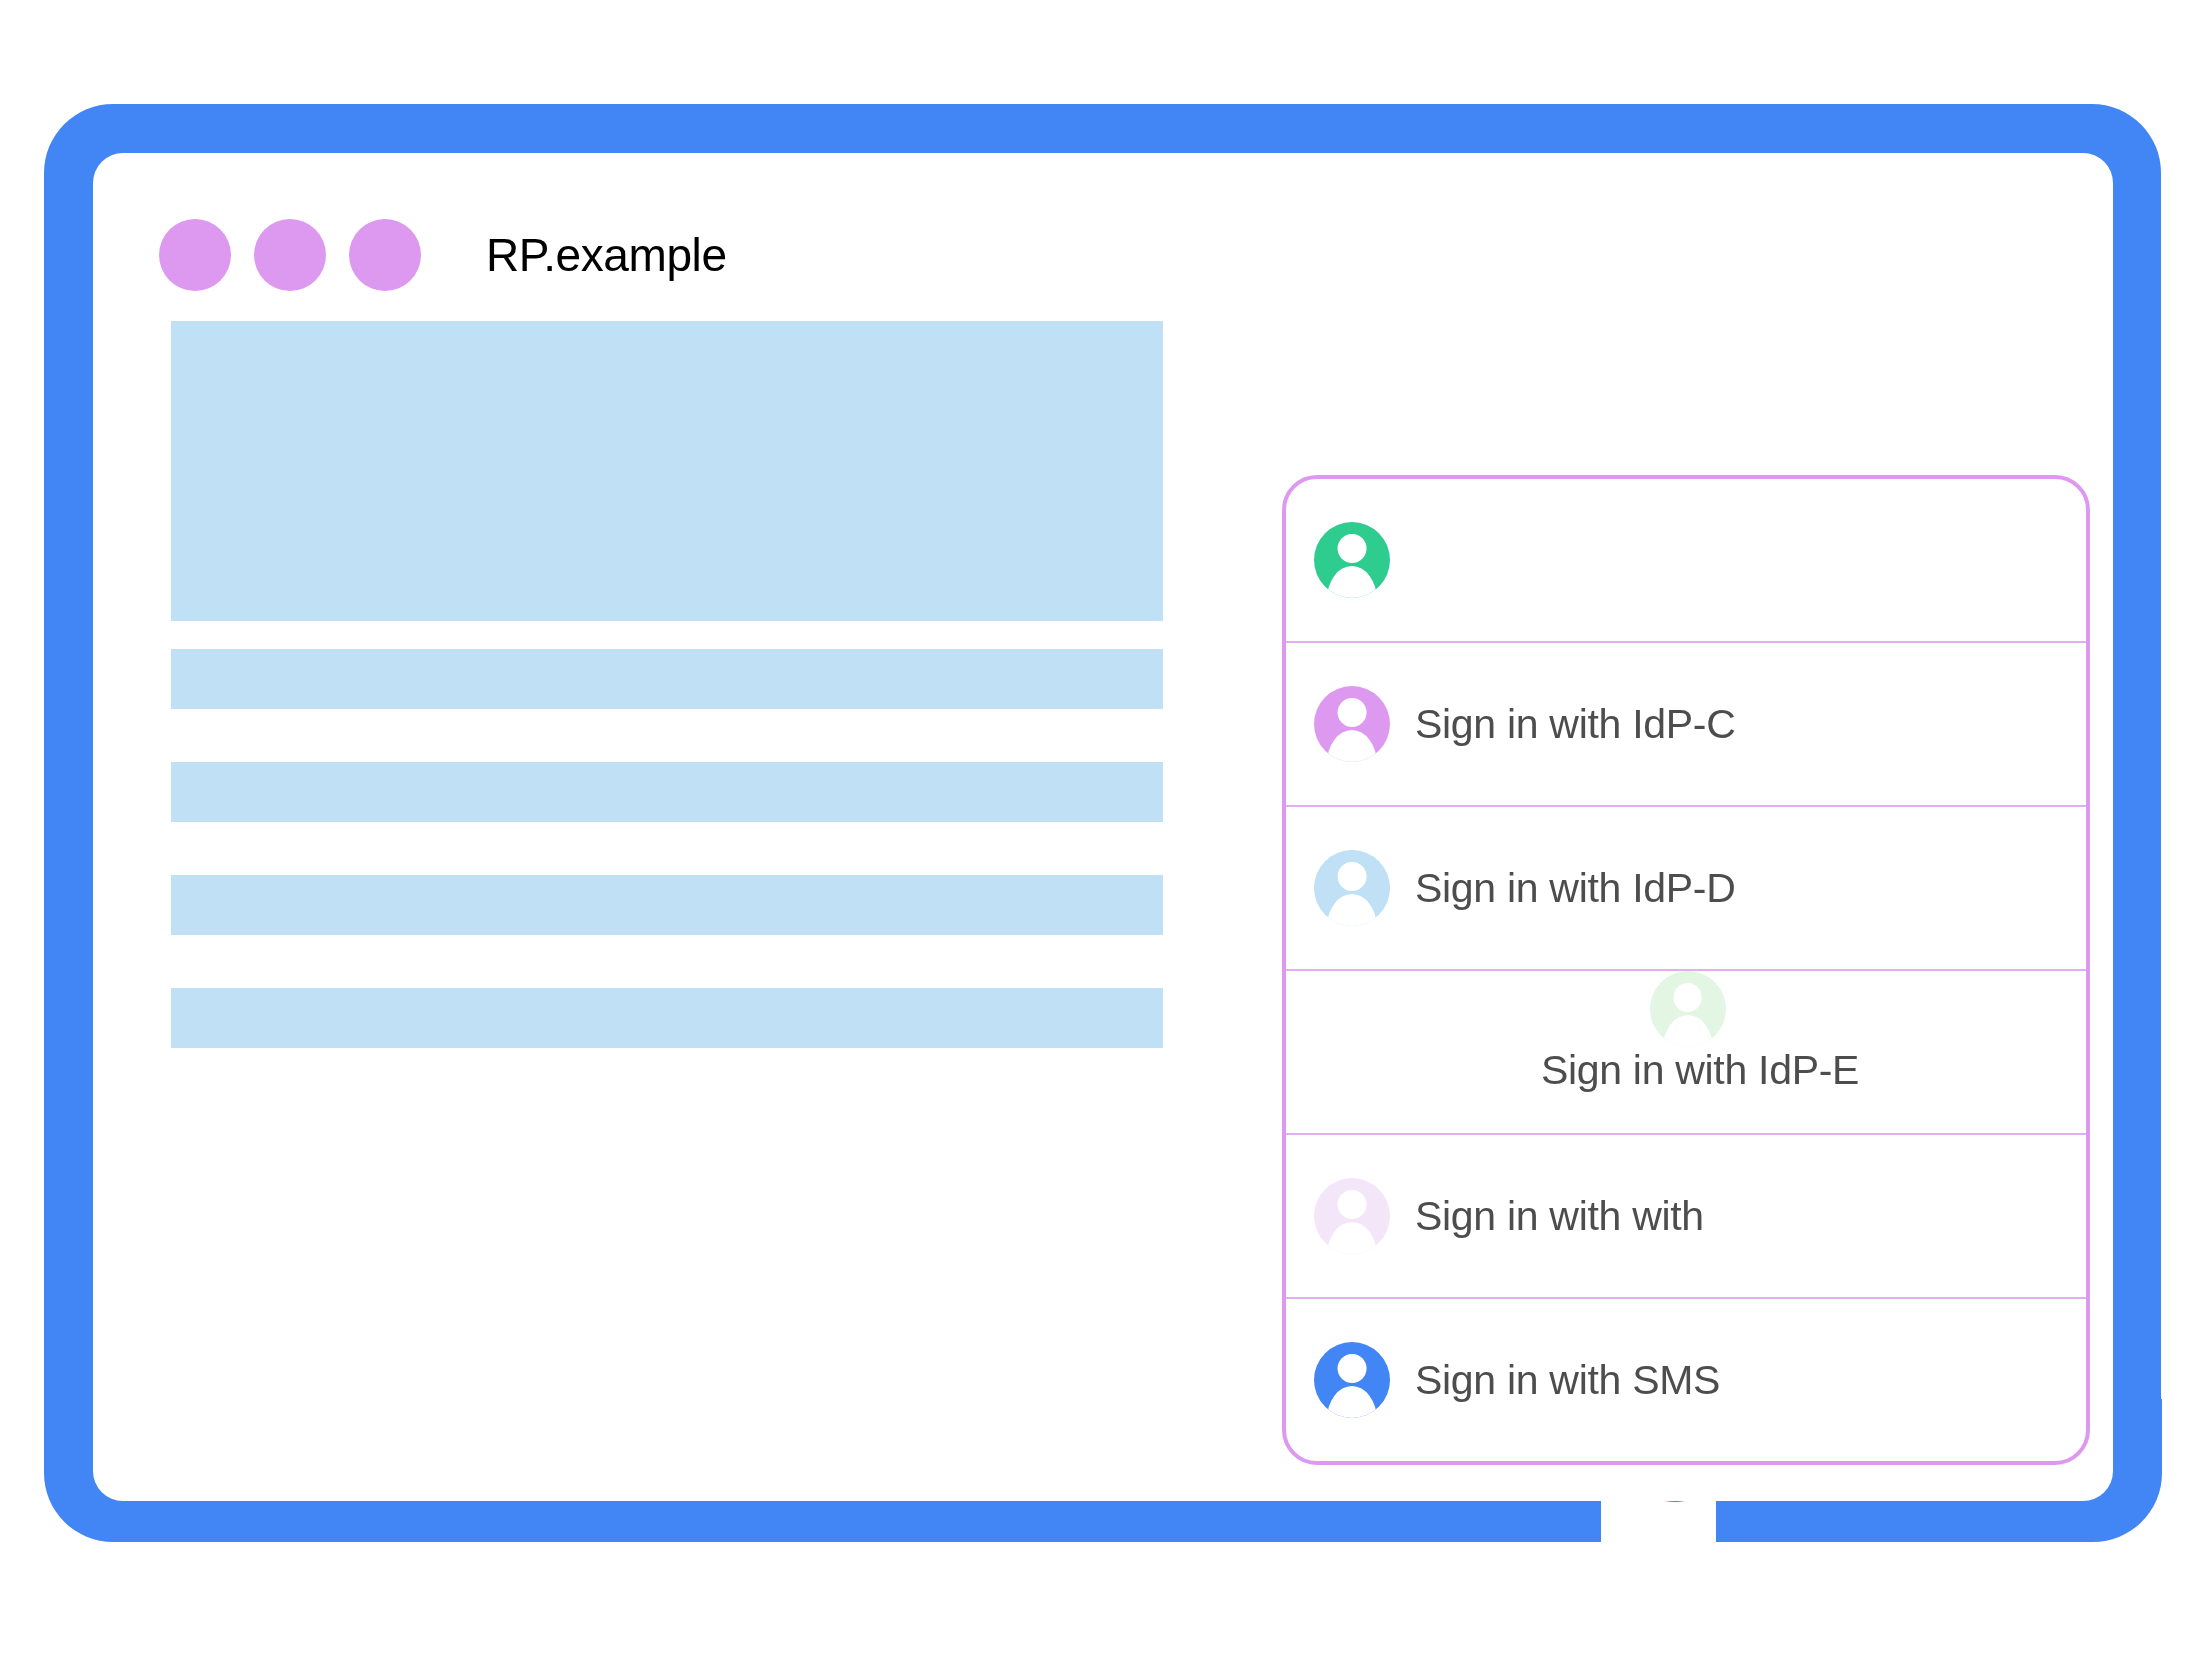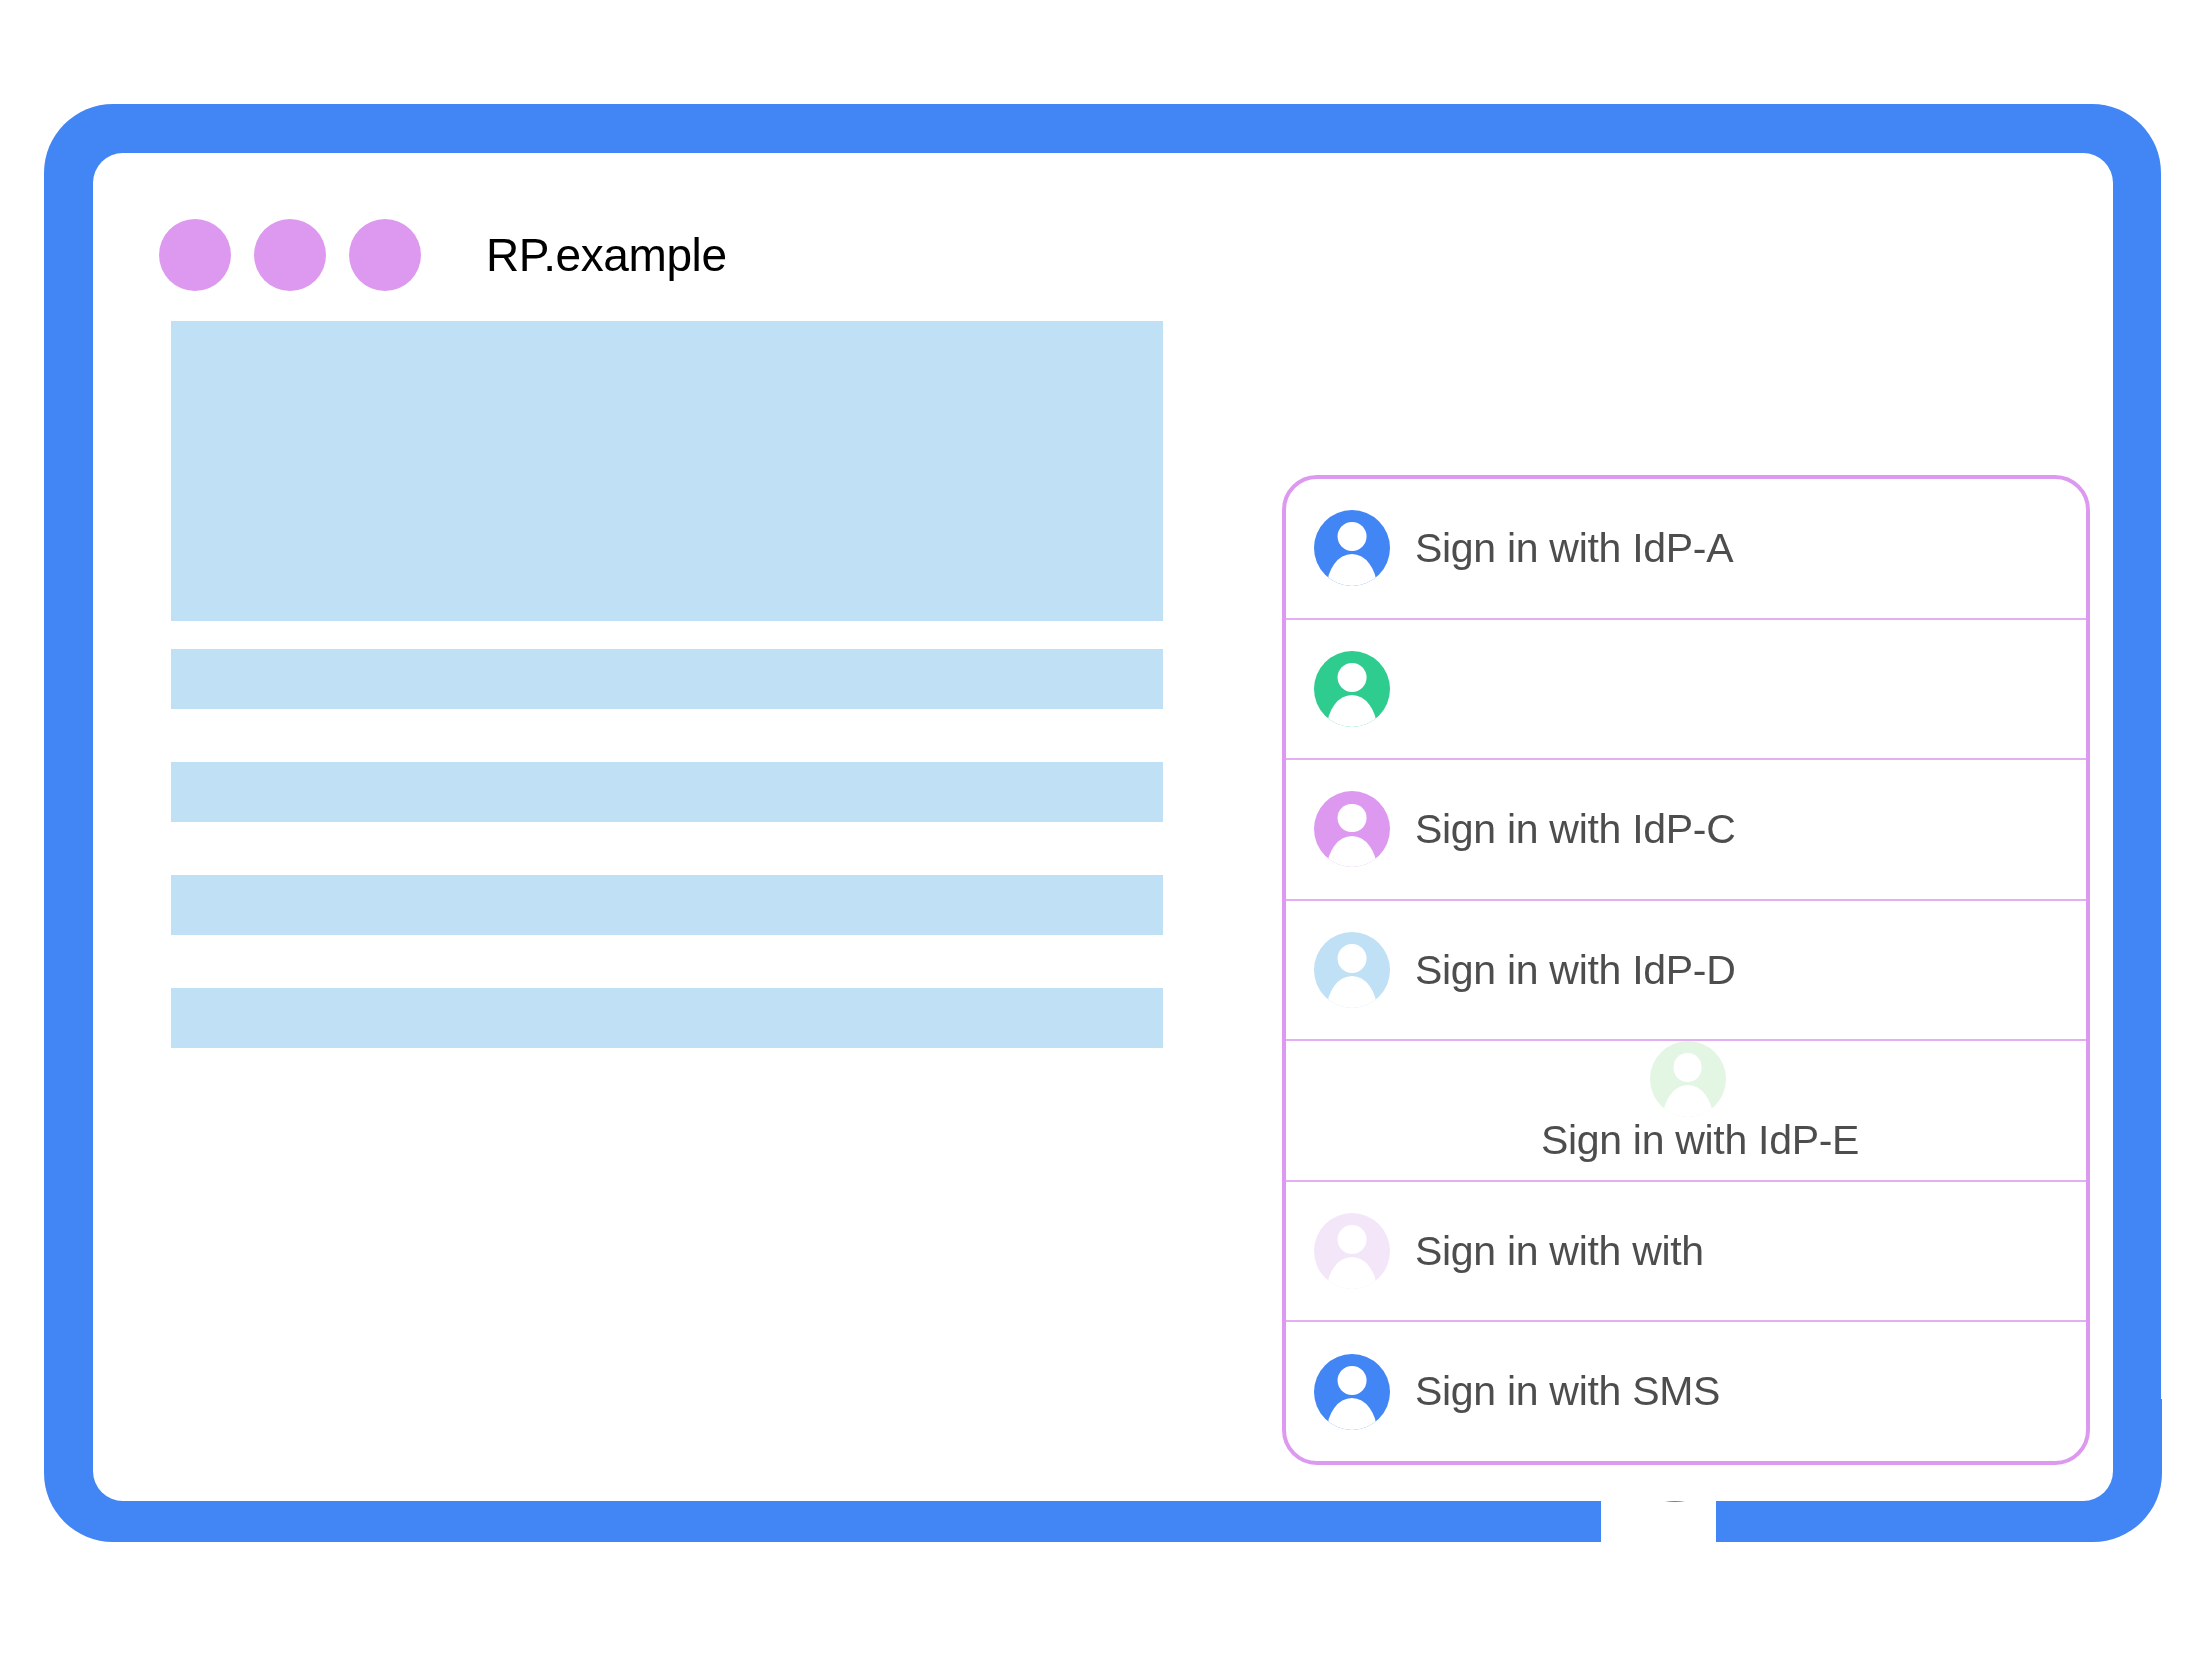--- a/index.html
+++ b/index.html
@@ -194,27 +194,20 @@
     <div id="content-column">
       <div class="placeholder-block ph-hero" style="background: rgb(191, 224, 245);"></div>
       <div class="placeholder-block ph-bar" style="background: rgb(191, 224, 245);"></div>
       <div class="placeholder-block ph-bar" style="background: rgb(191, 224, 245);"></div>
       <div class="placeholder-block ph-bar" style="background: rgb(191, 224, 245);"></div>
       <div class="placeholder-block ph-bar" style="background: rgb(191, 224, 245);"></div>
     </div>
 
     <div id="account-chooser" style="border-color: rgb(221, 153, 240);">
         <div class="account-row" style="border-bottom-color: rgb(227, 174, 242);">
-          <span class="avatar" style="background: rgb(66, 133, 244);">
-            <span class="head"></span>
-            <span class="body"></span>
-          </span>
-          <span class="account-label">Sign in with IdP-A</span>
-        </div>
-        <div class="account-row" style="border-bottom-color: rgb(227, 174, 242);">
           <span class="avatar" style="background: rgb(46, 204, 143);">
             <span class="head"></span>
             <span class="body"></span>
           </span>
         </div>
         <div class="account-row" style="border-bottom-color: rgb(227, 174, 242);">
           <span class="avatar" style="background: rgb(221, 153, 240);">
             <span class="head"></span>
             <span class="body"></span>
           </span>

